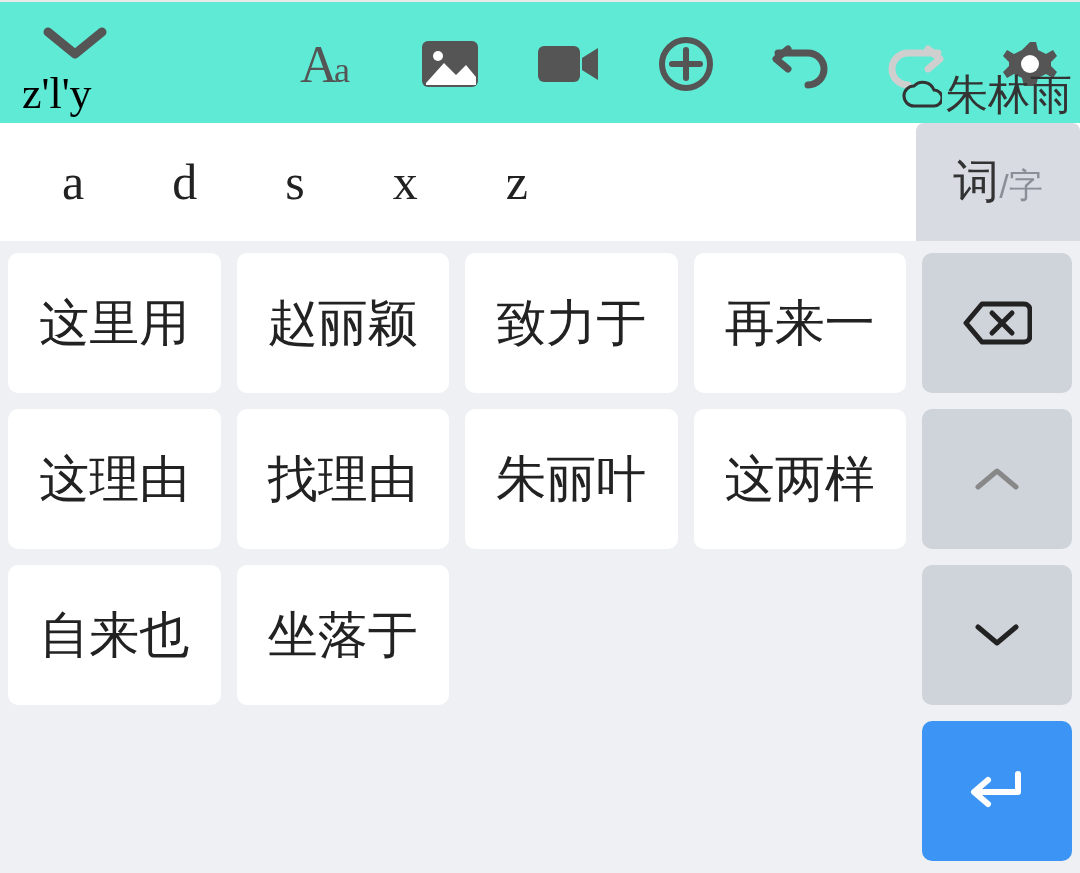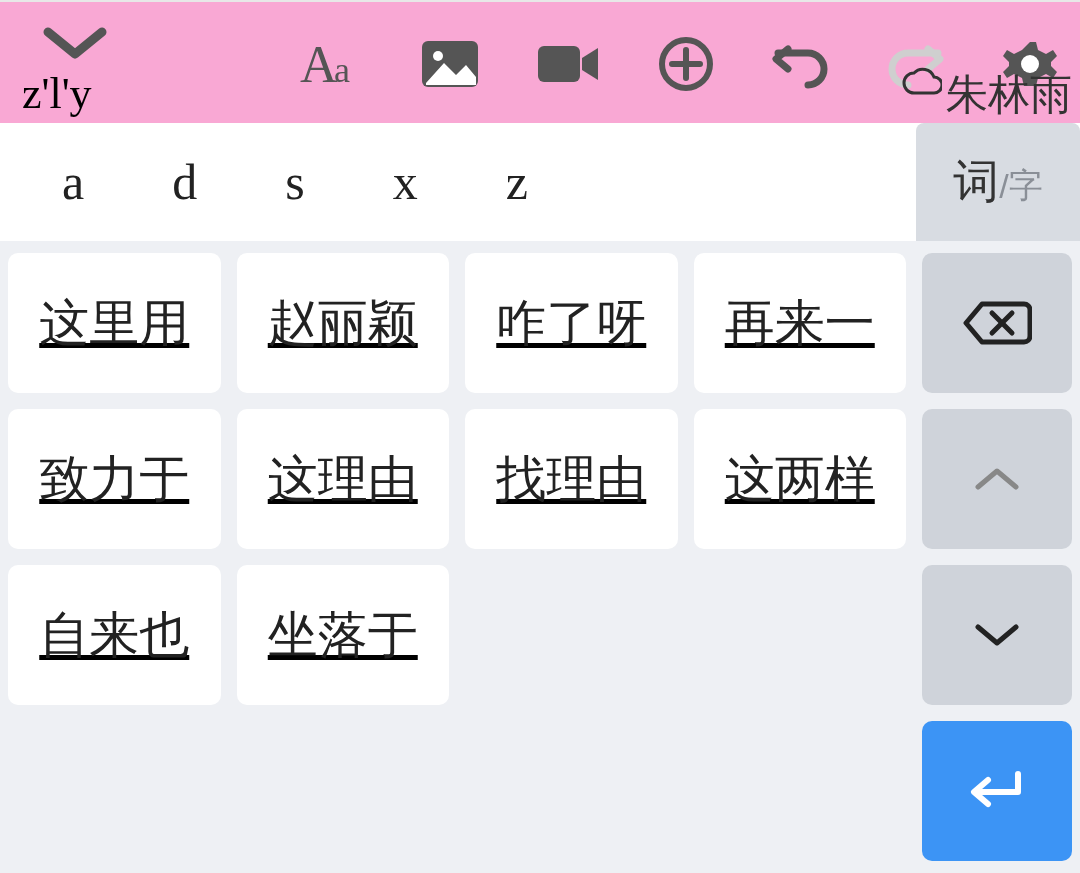--- a/index.html
+++ b/index.html
@@ -6,21 +6,21 @@
   body {
     width: 1080px;
     height: 873px;
     background: #eef0f4;
     font-family: "Songti SC", "SimSun", serif;
     overflow: hidden;
   }
   .toolbar {
     width: 100%;
     height: 123px;
-    background: #f9a8d4;
+    background: #5eead4;
     position: relative;
     border-top: 2px solid #e8e8e8;
   }
   .toolbar-collapse {
     position: absolute;
     left: 40px;
     top: 22px;
   }
   .pinyin-input {
     position: absolute;
@@ -37,21 +37,21 @@
     display: flex;
     align-items: center;
     gap: 56px;
   }
   .toolbar-icons > * { color: #555; }
   .cloud-user {
     position: absolute;
     right: 8px;
     bottom: 0px;
     display: flex;
-    align-items: flex-start;
+    align-items: center;
     gap: 4px;
     font-size: 42px;
     font-family: "PingFang SC", "Microsoft YaHei", sans-serif;
     color: #333;
   }
   .letter-row {
     width: 100%;
     height: 118px;
     background: #ffffff;
     display: flex;
@@ -80,21 +80,20 @@
     font-family: "PingFang SC", "Microsoft YaHei", sans-serif;
   }
   .mode-toggle .primary { font-size: 46px; color: #333; }
   .mode-toggle .secondary { font-size: 34px; color: #8a8f97; margin-top: 8px; }
   .grid-area {
     width: 100%;
     height: 632px;
     display: flex;
     padding: 12px 8px 12px 8px;
     gap: 16px;
-    text-decoration: underline;
   }
   .candidate-grid {
     flex: 1;
     display: grid;
     grid-template-columns: repeat(4, 1fr);
     grid-template-rows: repeat(4, 1fr);
     gap: 16px;
   }
   .candidate {
     background: #ffffff;
@@ -200,25 +199,25 @@
     <span class="primary">词</span>
     <span class="secondary">/</span>
     <span class="secondary">字</span>
   </div>
 </div>
 
 <div class="grid-area">
   <div class="candidate-grid">
     <div class="candidate">这里用</div>
     <div class="candidate">赵丽颖</div>
-    <div class="candidate">咋了呀</div>
+    <div class="candidate">致力于</div>
     <div class="candidate">再来一</div>
-    <div class="candidate">致力于</div>
     <div class="candidate">这理由</div>
     <div class="candidate">找理由</div>
+    <div class="candidate">朱丽叶</div>
     <div class="candidate">这两样</div>
     <div class="candidate">自来也</div>
     <div class="candidate">坐落于</div>
   </div>
 
   <div class="side-col">
     <div class="side-btn">
       <svg width="70" height="50" viewBox="0 0 70 50">
         <path d="M20 6 L62 6 A6 6 0 0 1 68 12 L68 38 A6 6 0 0 1 62 44 L20 44 L4 25 Z" fill="none" stroke="#222" stroke-width="5" stroke-linejoin="round"></path>
         <line x1="30" y1="15" x2="50" y2="35" stroke="#222" stroke-width="5" stroke-linecap="round"></line>

